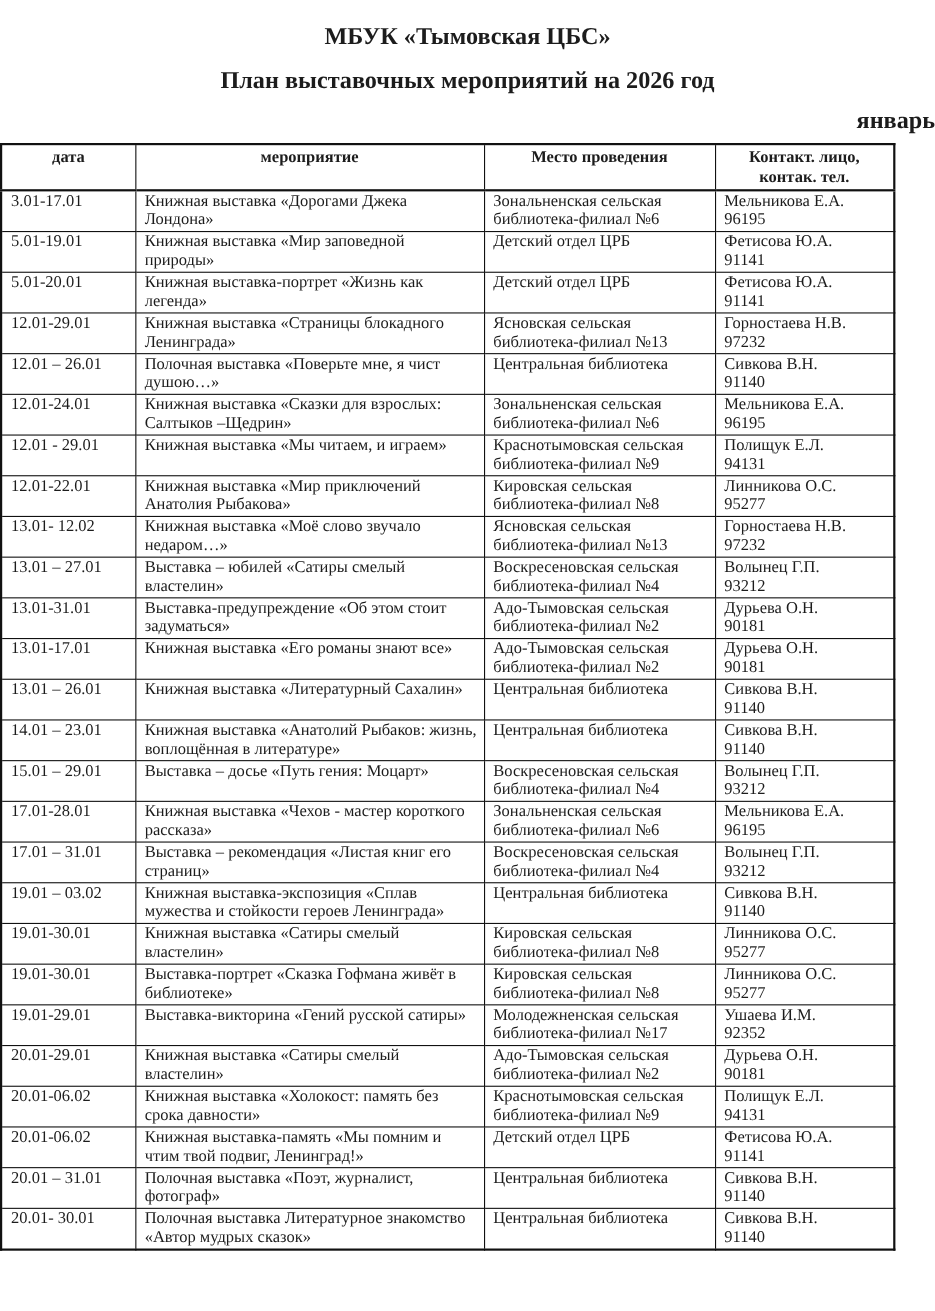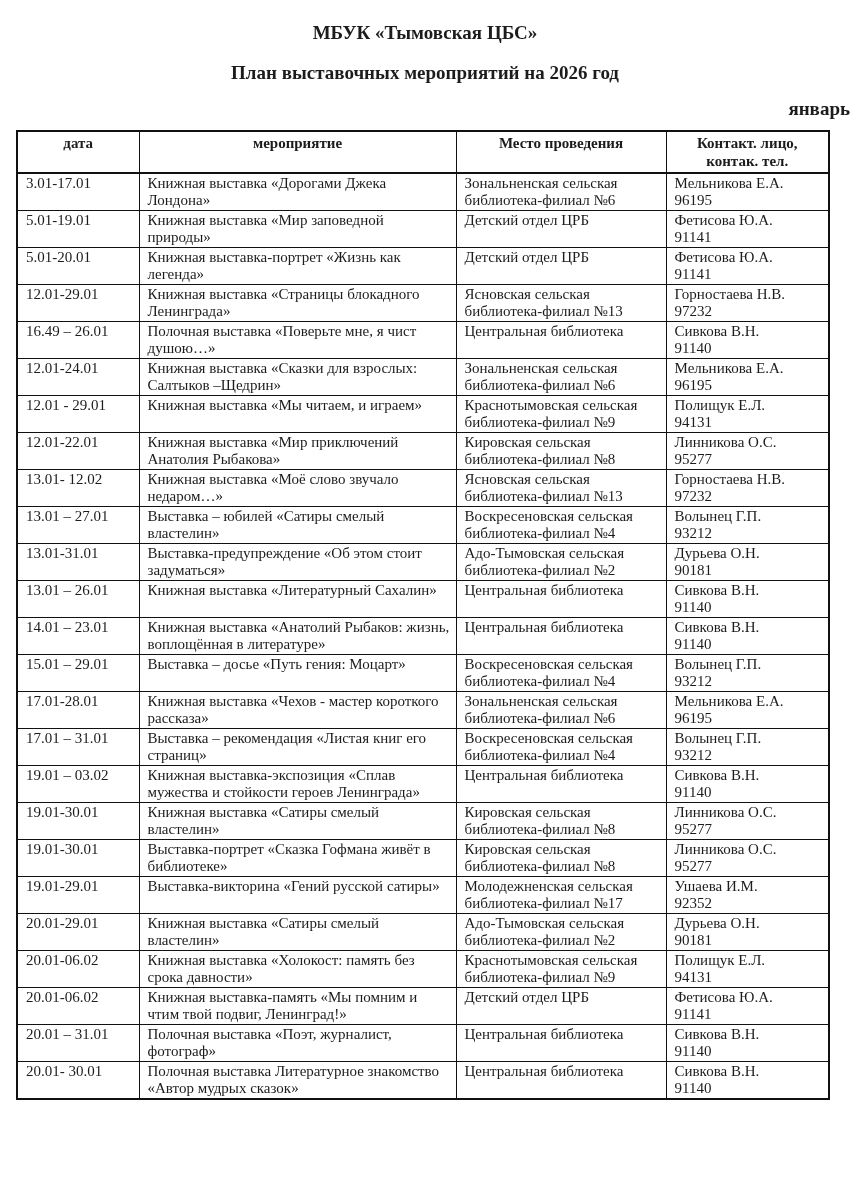--- a/index.html
+++ b/index.html
@@ -15,32 +15,31 @@
   .page {
     width: 850px;
     height: 1192px;
     position: relative;
   }
   .doc-header {
     text-align: center;
     font-weight: bold;
   }
   .title-line {
-    font-size: 19px;
+    font-size: 22px;
     line-height: 19px;
   }
   #org-title   { padding-top: 23px; }
   #doc-title   { padding-top: 21px; }
   #month-title { padding-top: 17px; text-align: right; }
 
   table.events {
     border-collapse: collapse;
     table-layout: fixed;
     width: 812px;
-    margin-left: 16px;
     margin-top: 12px;
     border: 2px solid #111;
   }
   col.c1 { width: 122px; }
   col.c2 { width: 317px; }
   col.c3 { width: 210px; }
   col.c4 { width: 163px; }
 
   th, td {
     border: 1px solid #111;
@@ -126,21 +125,21 @@
     <td class="c-date">12.01-29.01</td>
     <td class="c-event">Книжная выставка «Страницы блокадного Ленинграда»</td>
     <td class="c-venue">Ясновская сельская библиотека-филиал №13</td>
     <td class="c-contact">
       <div>Горностаева Н.В.</div>
       <div>97232</div>
     </td>
   </tr>
 
   <tr>
-    <td class="c-date">16.49 – 26.01</td>
+    <td class="c-date">12.01 – 26.01</td>
     <td class="c-event">Полочная выставка «Поверьте мне, я чист душою…»</td>
     <td class="c-venue">Центральная библиотека</td>
     <td class="c-contact">
       <div>Сивкова В.Н.</div>
       <div>91140</div>
     </td>
   </tr>
 
   <tr>
     <td class="c-date">12.01-24.01</td>
@@ -195,20 +194,29 @@
   <tr>
     <td class="c-date">13.01-31.01</td>
     <td class="c-event">Выставка-предупреждение «Об этом стоит задуматься»</td>
     <td class="c-venue">Адо-Тымовская сельская библиотека-филиал №2</td>
     <td class="c-contact">
       <div>Дурьева О.Н.</div>
       <div>90181</div>
     </td>
   </tr>
 
+  <tr>
+    <td class="c-date">13.01-17.01</td>
+    <td class="c-event">Книжная выставка «Его романы знают все»</td>
+    <td class="c-venue">Адо-Тымовская сельская библиотека-филиал №2</td>
+    <td class="c-contact">
+      <div>Дурьева О.Н.</div>
+      <div>90181</div>
+    </td>
+  </tr>
 
   <tr>
     <td class="c-date">13.01 – 26.01</td>
     <td class="c-event">Книжная выставка «Литературный Сахалин»</td>
     <td class="c-venue">Центральная библиотека</td>
     <td class="c-contact">
       <div>Сивкова В.Н.</div>
       <div>91140</div>
     </td>
   </tr>

